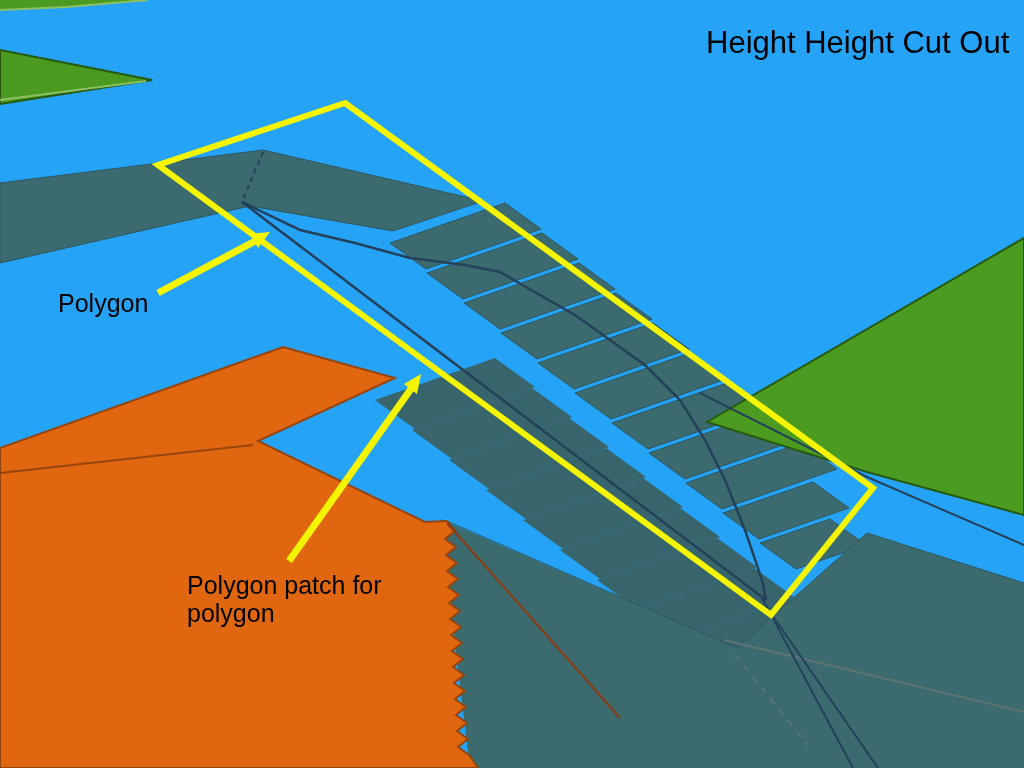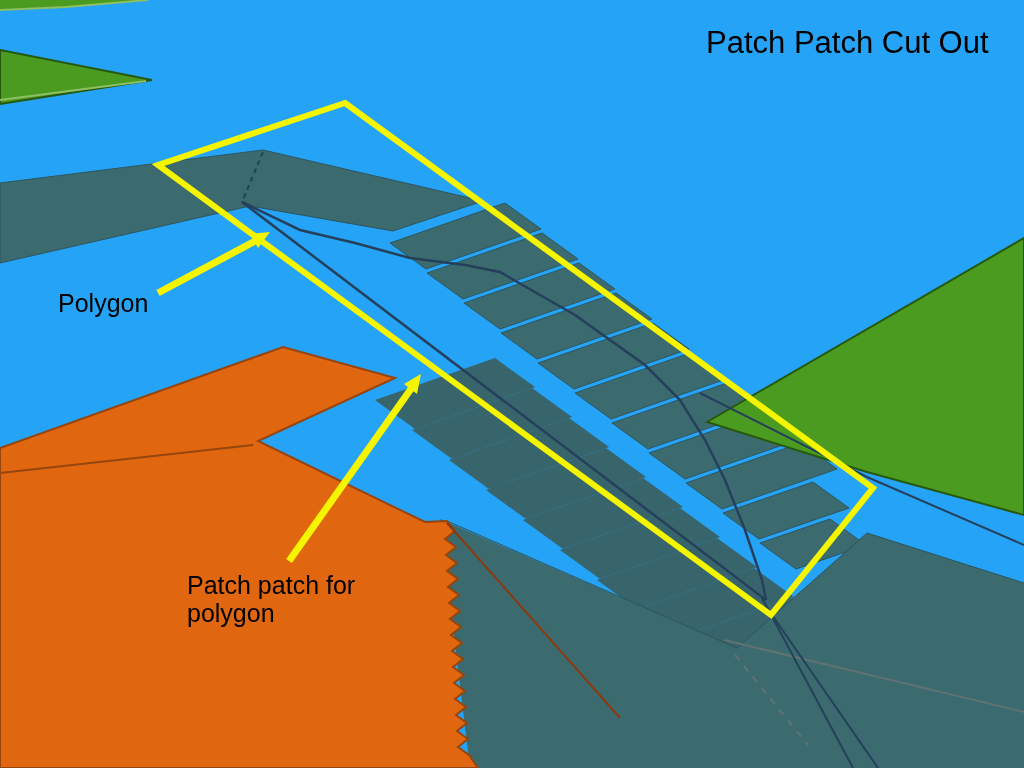--- a/index.html
+++ b/index.html
@@ -60,18 +60,18 @@
       <polyline points="242,202 300,230 355,243 410,258 465,265 500,272 540,295 575,315 610,340 645,365 680,400 705,440 725,480 745,530 762,580 766,600" fill="none" stroke="#24405B" stroke-width="2.5" stroke-linejoin="miter" stroke-linecap="butt"></polyline>
       <polyline points="762,598 853,768" fill="none" stroke="#24405B" stroke-width="2" stroke-linejoin="miter" stroke-linecap="butt"></polyline>
       <polyline points="770,612 878,768" fill="none" stroke="#24405B" stroke-width="2" stroke-linejoin="miter" stroke-linecap="butt"></polyline>
       <polygon points="345,103 873,488 771,615 158,165" fill="none" stroke="#F5F500" stroke-width="6" stroke-linejoin="miter" stroke-linecap="butt"></polygon>
       <polyline points="158,293 257,240" fill="none" stroke="#F5F500" stroke-width="7" stroke-linejoin="miter" stroke-linecap="butt"></polyline>
       <polygon points="270,232 258,248 250,234" fill="#F5F500"></polygon>
       <polyline points="289,561 413,386" fill="none" stroke="#F5F500" stroke-width="7" stroke-linejoin="miter" stroke-linecap="butt"></polyline>
       <polygon points="421,374 417,394 404,384" fill="#F5F500"></polygon>
     </svg>
 
-  <div class="overlay-label title">Patch Patch Cut Out</div>
+  <div class="overlay-label title">Height Height Cut Out</div>
 
   <div class="overlay-label polygon-label">Polygon</div>
 
-  <div class="overlay-label hp-label"><span>Patch patch for</span><br><span>polygon</span></div>
+  <div class="overlay-label hp-label"><span>Polygon patch for</span><br><span>polygon</span></div>
 </div>
 
 </body></html>

